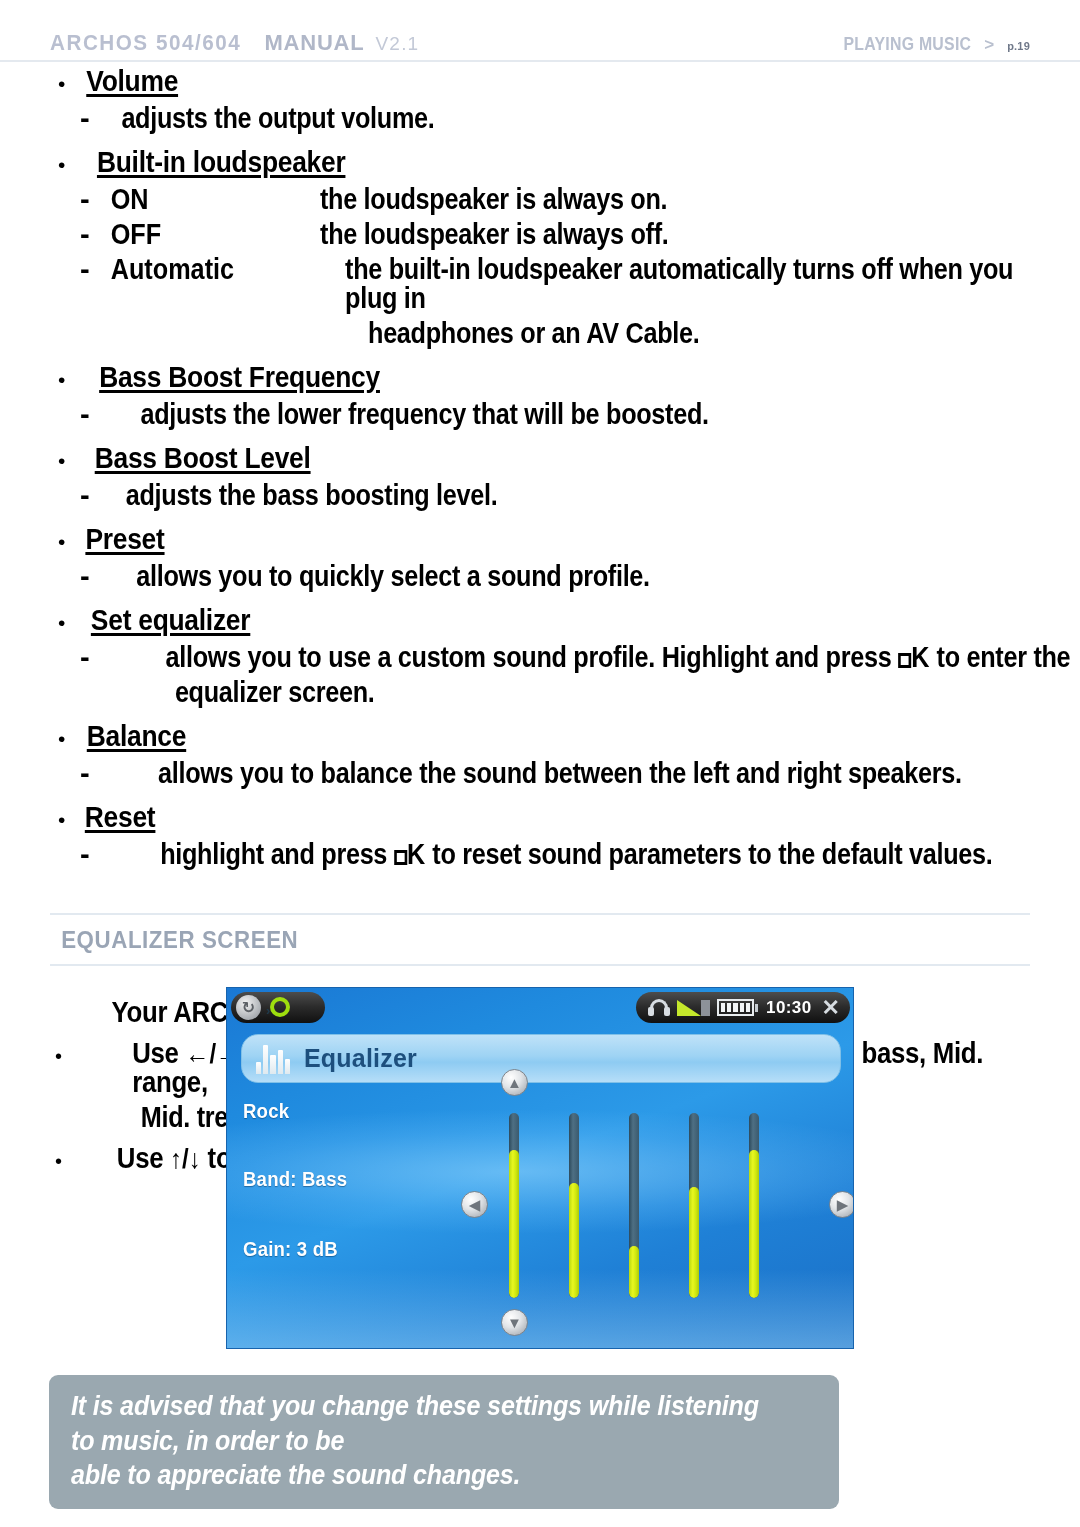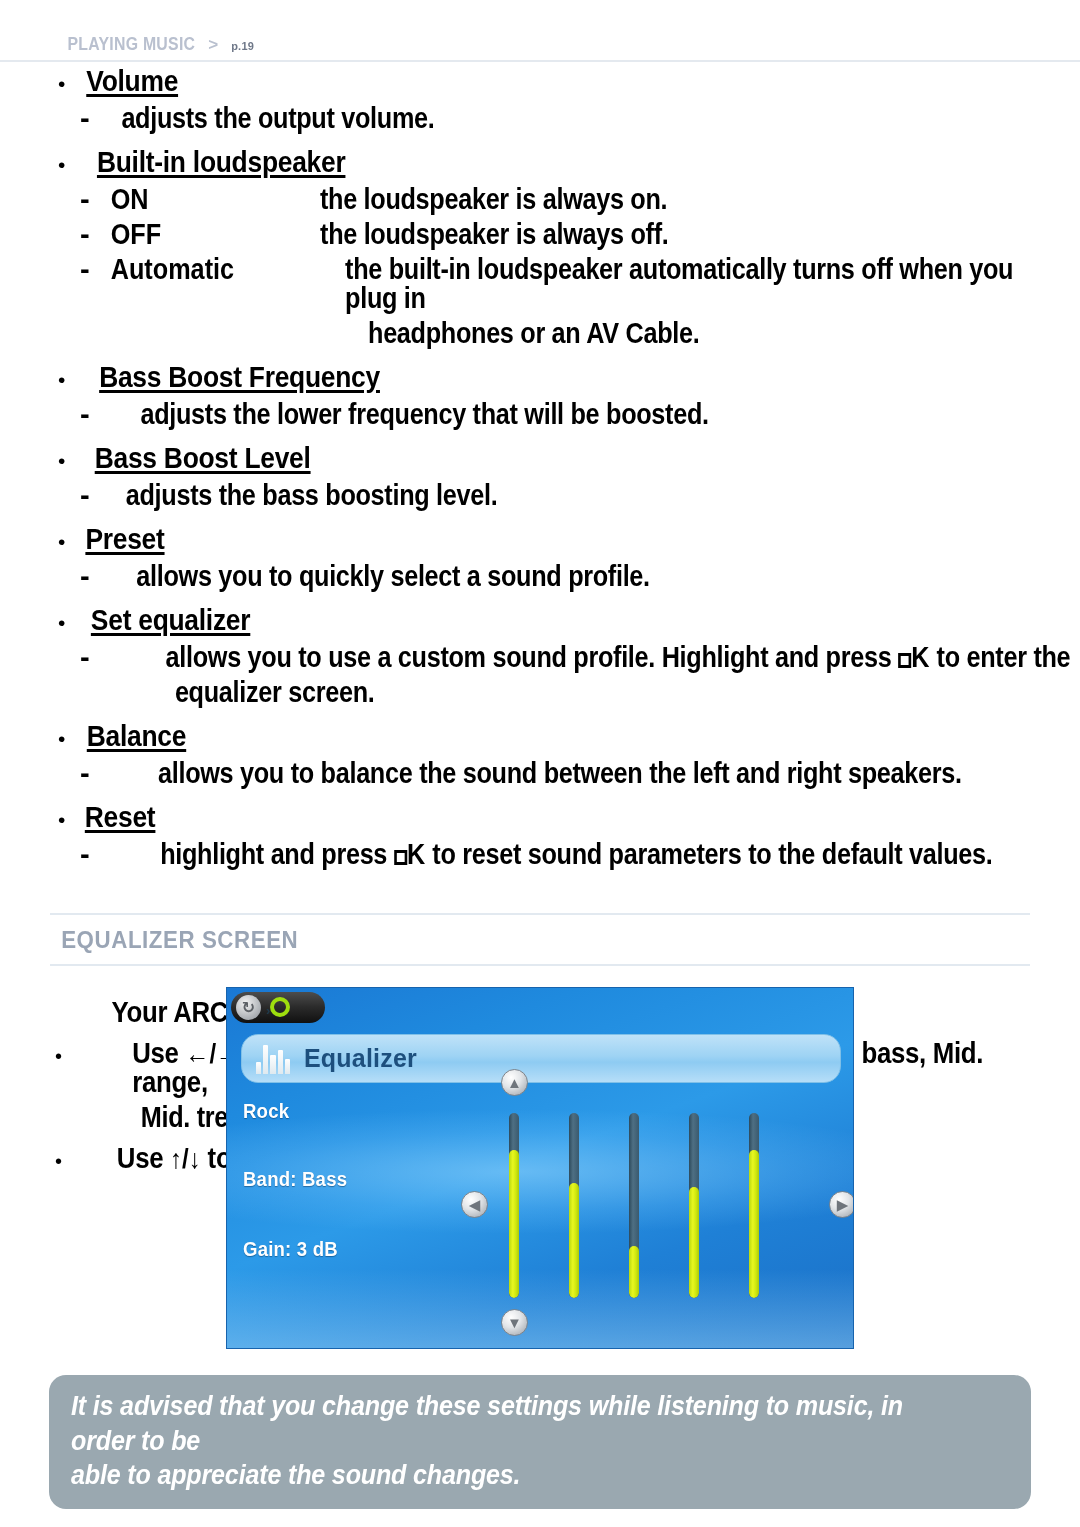--- a/index.html
+++ b/index.html
@@ -528,43 +528,48 @@
     font-size: 15px;
     line-height: 1;
     font-weight: bold;
   }
 
   
   .advisory {
     position: absolute;
     left: 49px;
     top: 1375px;
-    width: 982px;
+    width: 790px;
     min-height: 82px;
     background: #9aa8b0;
-    border-radius: 17px;
+    border-radius: 9px;
     box-sizing: border-box;
     padding: 14px 22px 16px 22px;
   }
   .advisory-line {
     font-family: "Liberation Sans", sans-serif;
     font-weight: bold;
     font-style: italic;
     font-size: 27px;
     line-height: 1.28;
     color: #ffffff;
     letter-spacing: -0.2px;
     transform: scaleX(0.93);
     transform-origin: left top;
   }
 </style>
 </head>
 <body>
 
 <div class="page-header">
+  <div class="hdr-left">
+    <span class="hdr-brand">ARCHOS 504/604</span>
+    <span class="hdr-manual">MANUAL</span>
+    <span class="hdr-version">V2.1</span>
+  </div>
   <div class="hdr-right">
     <span class="hdr-section">PLAYING MUSIC</span>
     <span class="hdr-chev">&gt;</span>
     <span class="hdr-page">p.19</span>
   </div>
 </div>
 
 <div class="content">
 
   <div class="bullet-block">
@@ -711,20 +716,43 @@
   <div class="dev-glow2"></div>
 
   <div class="pill-left">
     <span class="icon-refresh">↻</span>
     <span class="icon-gear">
       <span class="g-outer"></span>
       <span class="g-arrow">›</span>
     </span>
   </div>
 
+  <div class="pill-right">
+    <span class="icon-headphone">
+      <span class="band"></span>
+        <span class="cup-l"></span>
+        <span class="cup-r"></span>
+    </span>
+    <span class="icon-volume">
+      <span class="tri"></span>
+        <span class="rest"></span>
+    </span>
+    <span class="icon-battery">
+      <span class="body">
+        <span class="cell"></span>
+          <span class="cell"></span>
+          <span class="cell"></span>
+          <span class="cell"></span>
+          <span class="cell"></span>
+      </span>
+      <span class="nub"></span>
+    </span>
+    <span class="status-time">10:30</span>
+    <span class="icon-close">✕</span>
+  </div>
 
   <div class="eq-titlebar">
     <span class="icon-bars">
       <i style="height:40%"></i>
         <i style="height:95%"></i>
         <i style="height:62%"></i>
         <i style="height:80%"></i>
         <i style="height:50%"></i>
     </span>
     <span class="eq-title-text">Equalizer</span>

